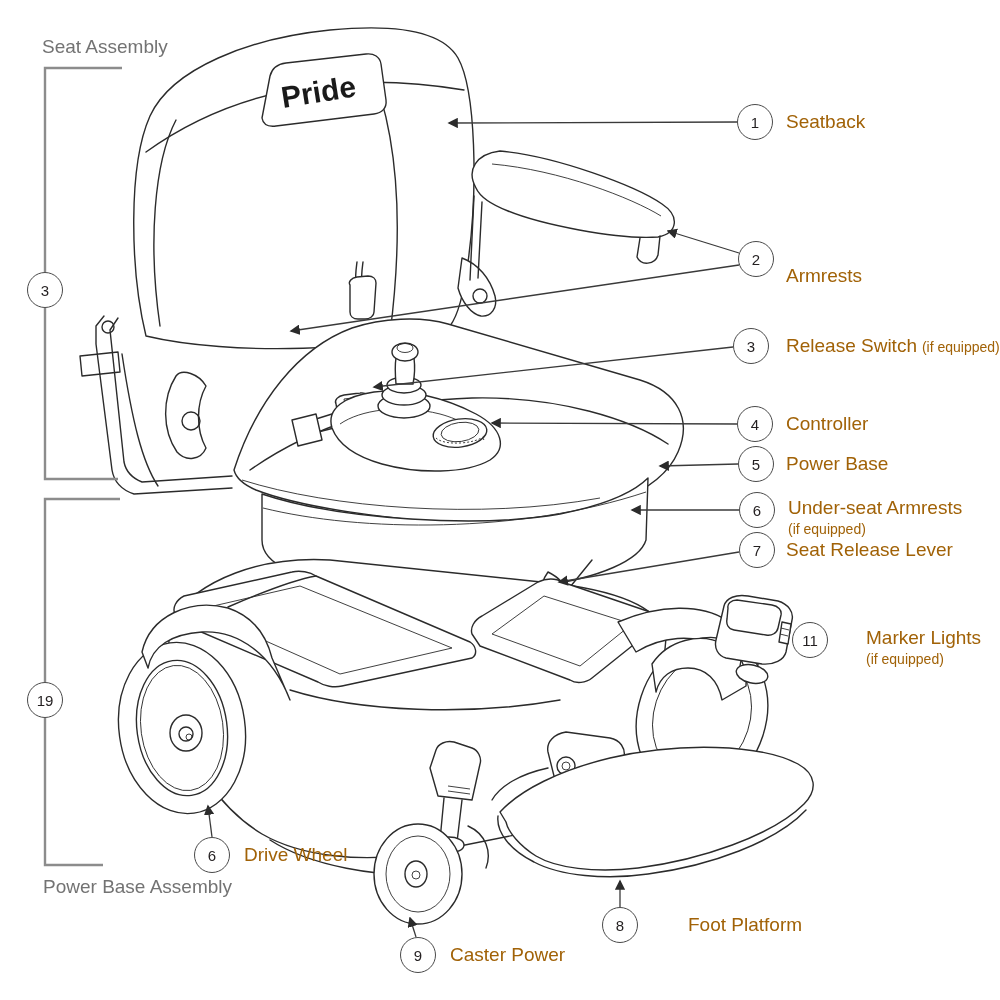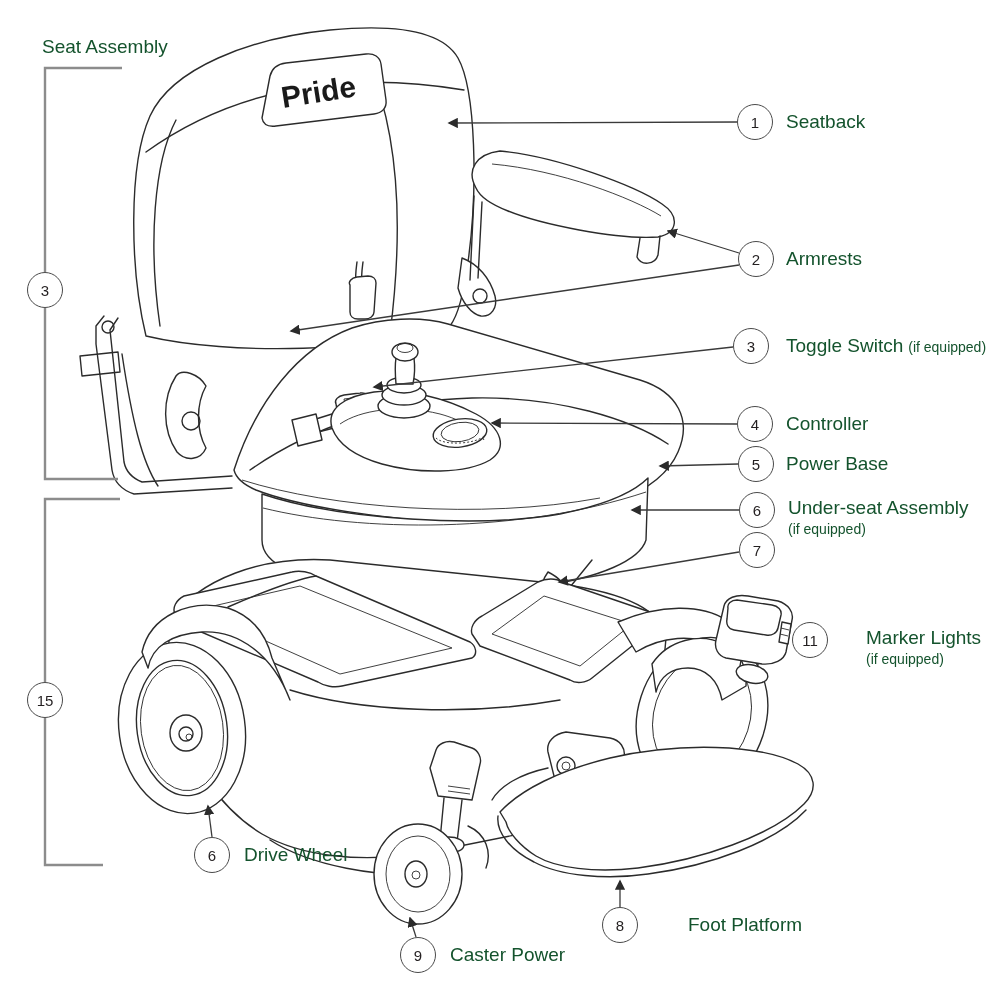--- a/index.html
+++ b/index.html
@@ -2,24 +2,24 @@
 <html><head>
 <meta charset="utf-8">
 <style>
   html,body{margin:0;padding:0;background:#fff;}
   #stage{position:relative;width:1000px;height:1000px;background:#fff;overflow:hidden;
          font-family:"Liberation Sans",sans-serif;color:#231f20;}
   #art{position:absolute;left:0;top:0;}
   .co{position:absolute;width:36px;height:36px;border:1.5px solid #4a4a4a;border-radius:50%;
       background:#fff;display:flex;align-items:center;justify-content:center;
       font-size:15px;color:#231f20;box-sizing:border-box;z-index:3;}
-  .lbl{position:absolute;font-size:19px;line-height:24px;white-space:nowrap;z-index:3;color:#14532d;}
+  .lbl{position:absolute;font-size:19px;line-height:24px;white-space:nowrap;z-index:3;color:#a16207;}
   .lbl .qual-inline{font-size:14px;margin-left:5px;}
   .lbl .qual-block{display:block;font-size:14px;line-height:16px;margin-top:1px;}
-  .asm{position:absolute;font-size:19px;white-space:nowrap;z-index:3;color:#14532d;}
+  .asm{position:absolute;font-size:19px;white-space:nowrap;z-index:3;color:#737373;}
   svg .ln{stroke:#3a3a3a;stroke-width:1.3;fill:none;}
   svg .br{stroke:#8c8c8c;stroke-width:2.4;fill:none;}
   svg .d{stroke:#2b2b2b;stroke-width:1.4;fill:none;stroke-linecap:round;stroke-linejoin:round;}
   svg .dw{stroke:#2b2b2b;stroke-width:1.4;fill:#ffffff;stroke-linejoin:round;}
   svg .thin{stroke:#2b2b2b;stroke-width:.9;fill:none;}
 </style>
 </head>
 <body>
 
 <div id="stage">
@@ -224,32 +224,34 @@
   <div class="co" style="left:400px;top:937px">
       <span>9</span>
     </div>
   <div class="co" style="left:194px;top:837px">
       <span>6</span>
     </div>
   <div class="co" style="left:792px;top:622px">
       <span>11</span>
     </div>
   <div class="co" style="left:27px;top:682px">
-      <span>15</span>
+      <span>19</span>
     </div>
   <div class="co" style="left:27px;top:272px">
       <span>3</span>
     </div>
 
   <div class="lbl" style="left:786px;top:110px"><span>Seatback</span></div>
-  <div class="lbl" style="left:786px;top:247px"><span>Armrests</span></div>
-  <div class="lbl" style="left:786px;top:334px"><span>Toggle Switch</span><span class="qual-inline">(if equipped)</span></div>
+  <div class="lbl" style="left:786px;top:264px"><span>Armrests</span></div>
+  <div class="lbl" style="left:786px;top:334px"><span>Release Switch</span><span class="qual-inline">(if equipped)</span></div>
   <div class="lbl" style="left:786px;top:412px"><span>Controller</span></div>
   <div class="lbl" style="left:786px;top:452px"><span>Power Base</span></div>
-  <div class="lbl" style="left:788px;top:496px"><span>Under-seat Assembly</span><span class="qual-block">(if equipped)</span></div>
+  <div class="lbl" style="left:788px;top:496px"><span>Under-seat Armrests</span><span class="qual-block">(if equipped)</span></div>
+  <div class="lbl" style="left:786px;top:538px"><span>Seat Release Lever</span></div>
   <div class="lbl" style="left:688px;top:913px"><span>Foot Platform</span></div>
   <div class="lbl" style="left:450px;top:943px"><span>Caster Power</span></div>
   <div class="lbl" style="left:244px;top:843px"><span>Drive Wheel</span></div>
   <div class="lbl" style="left:866px;top:626px"><span>Marker Lights</span><span class="qual-block">(if equipped)</span></div>
 
   <div class="asm" style="left:42px;top:36px"><span>Seat Assembly</span></div>
+  <div class="asm" style="left:43px;top:876px"><span>Power Base Assembly</span></div>
 
 </div>
 
 </body></html>

